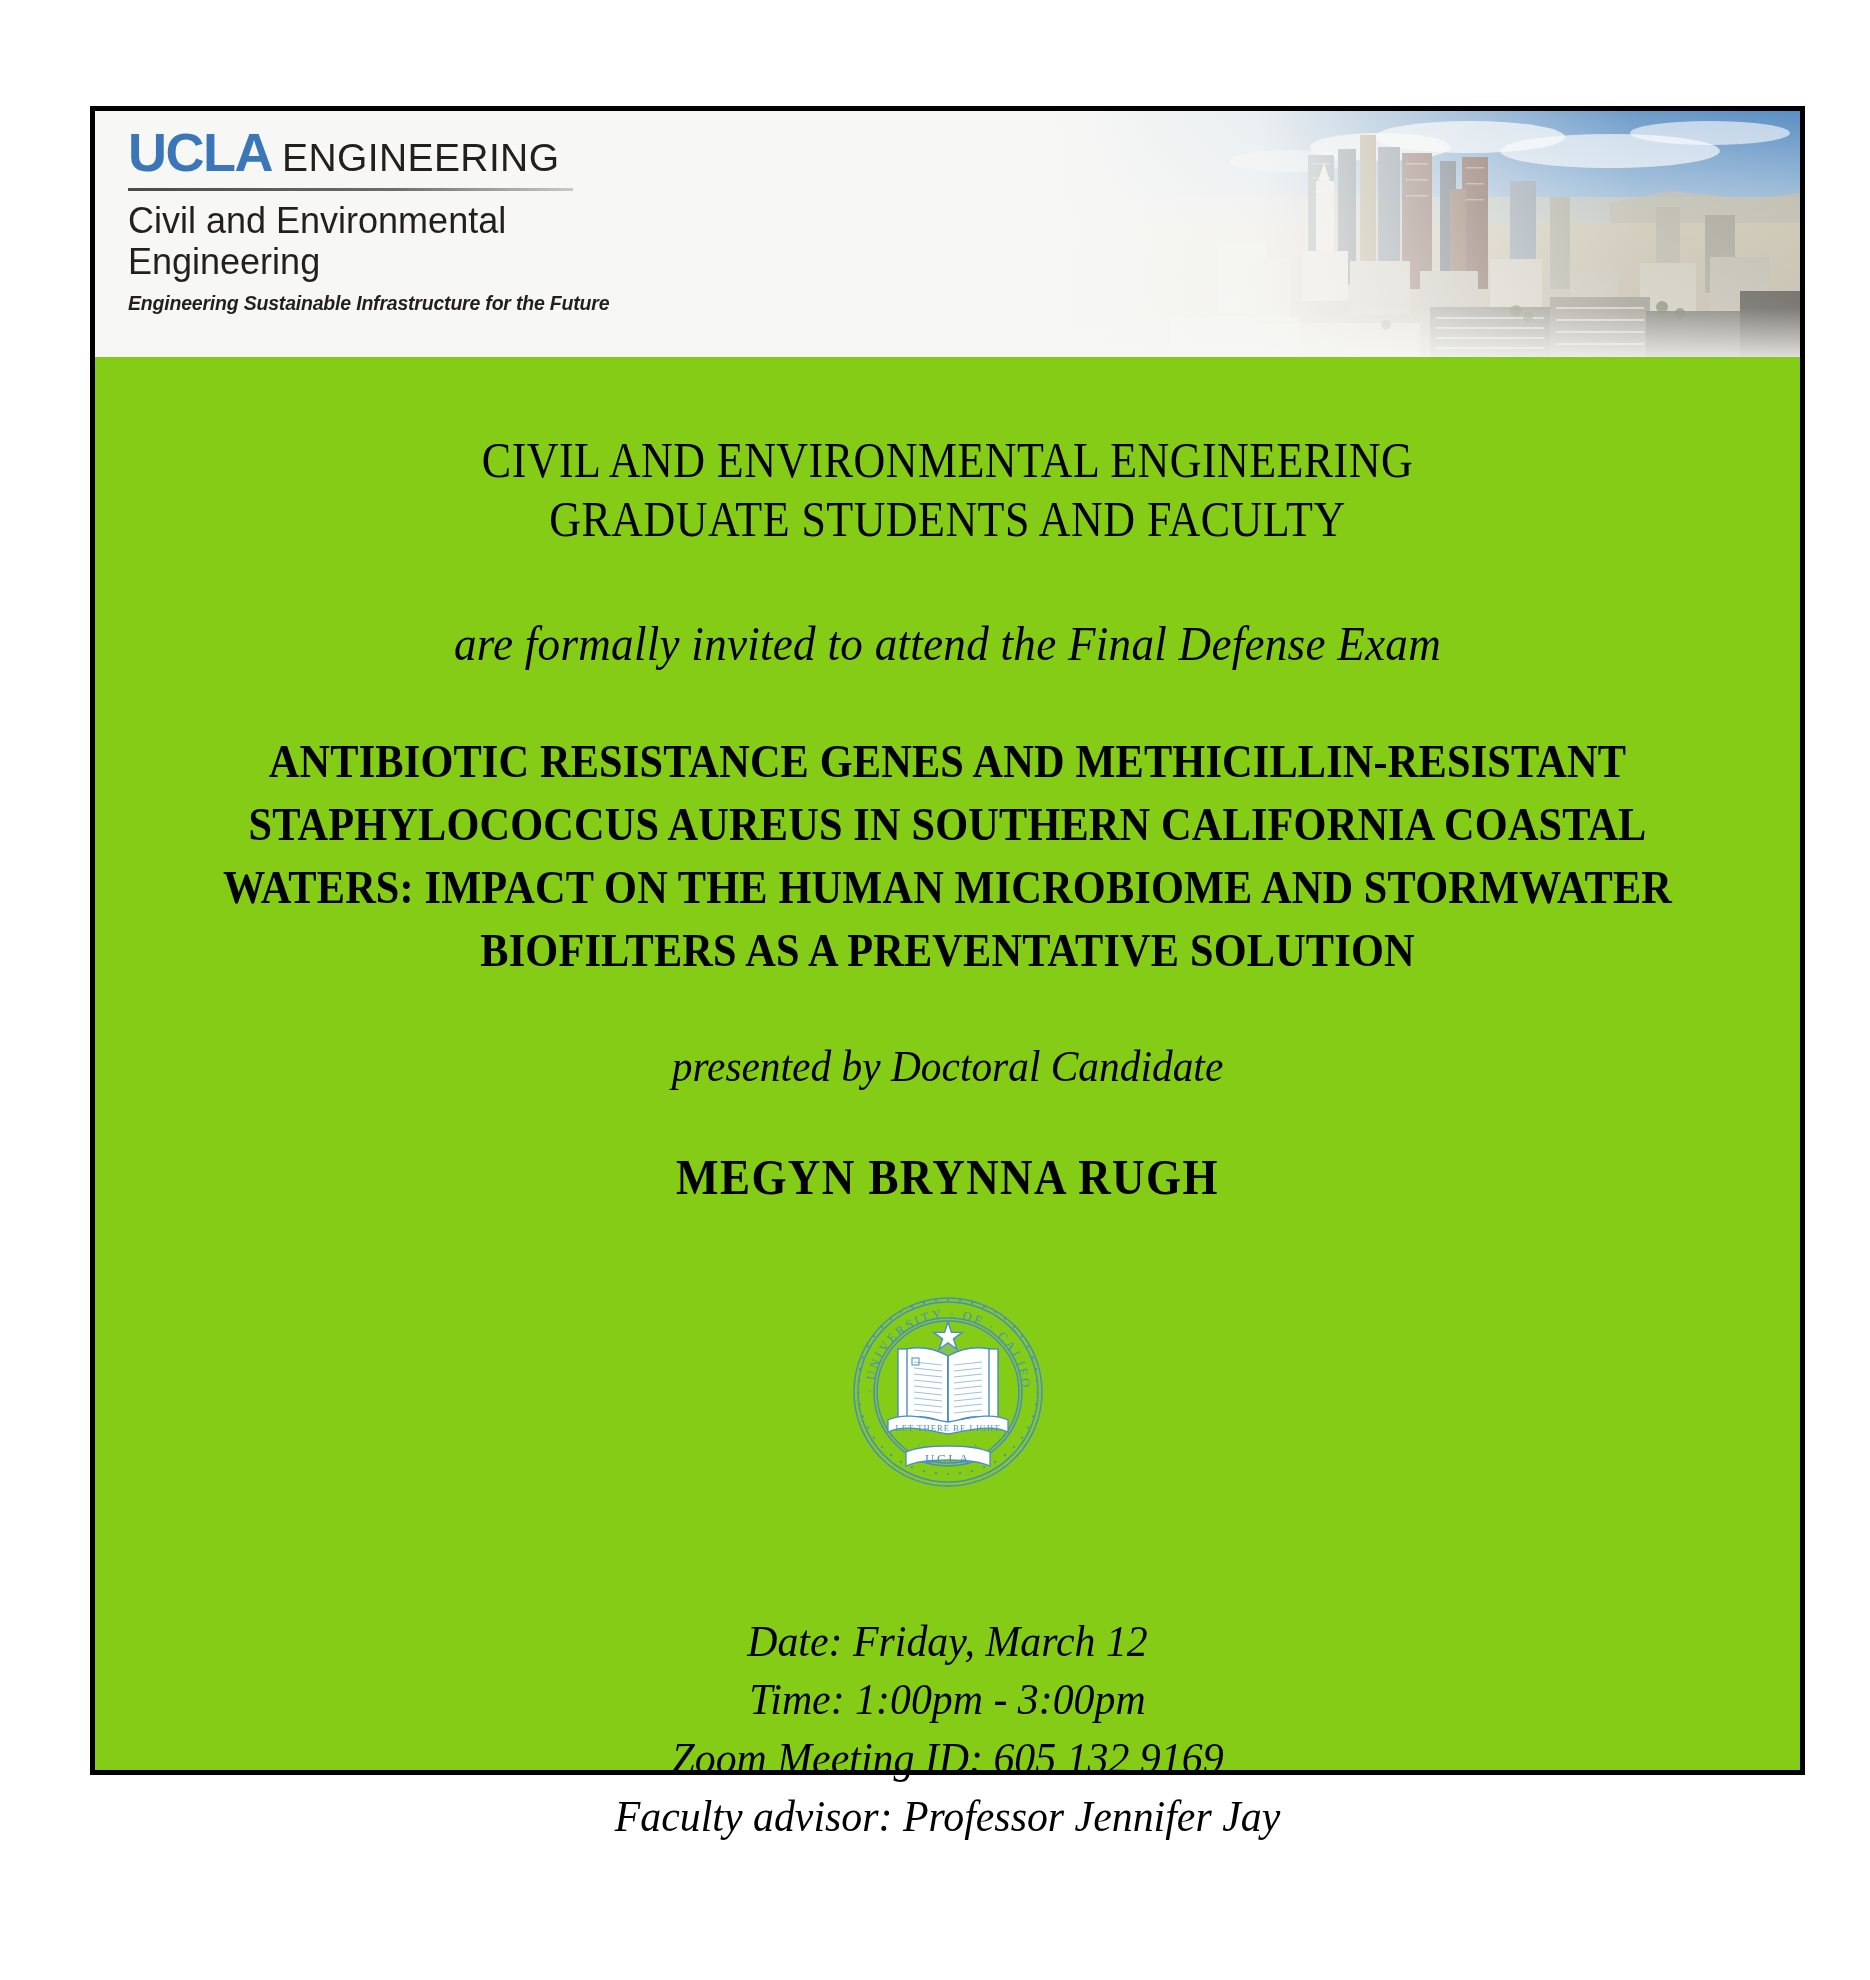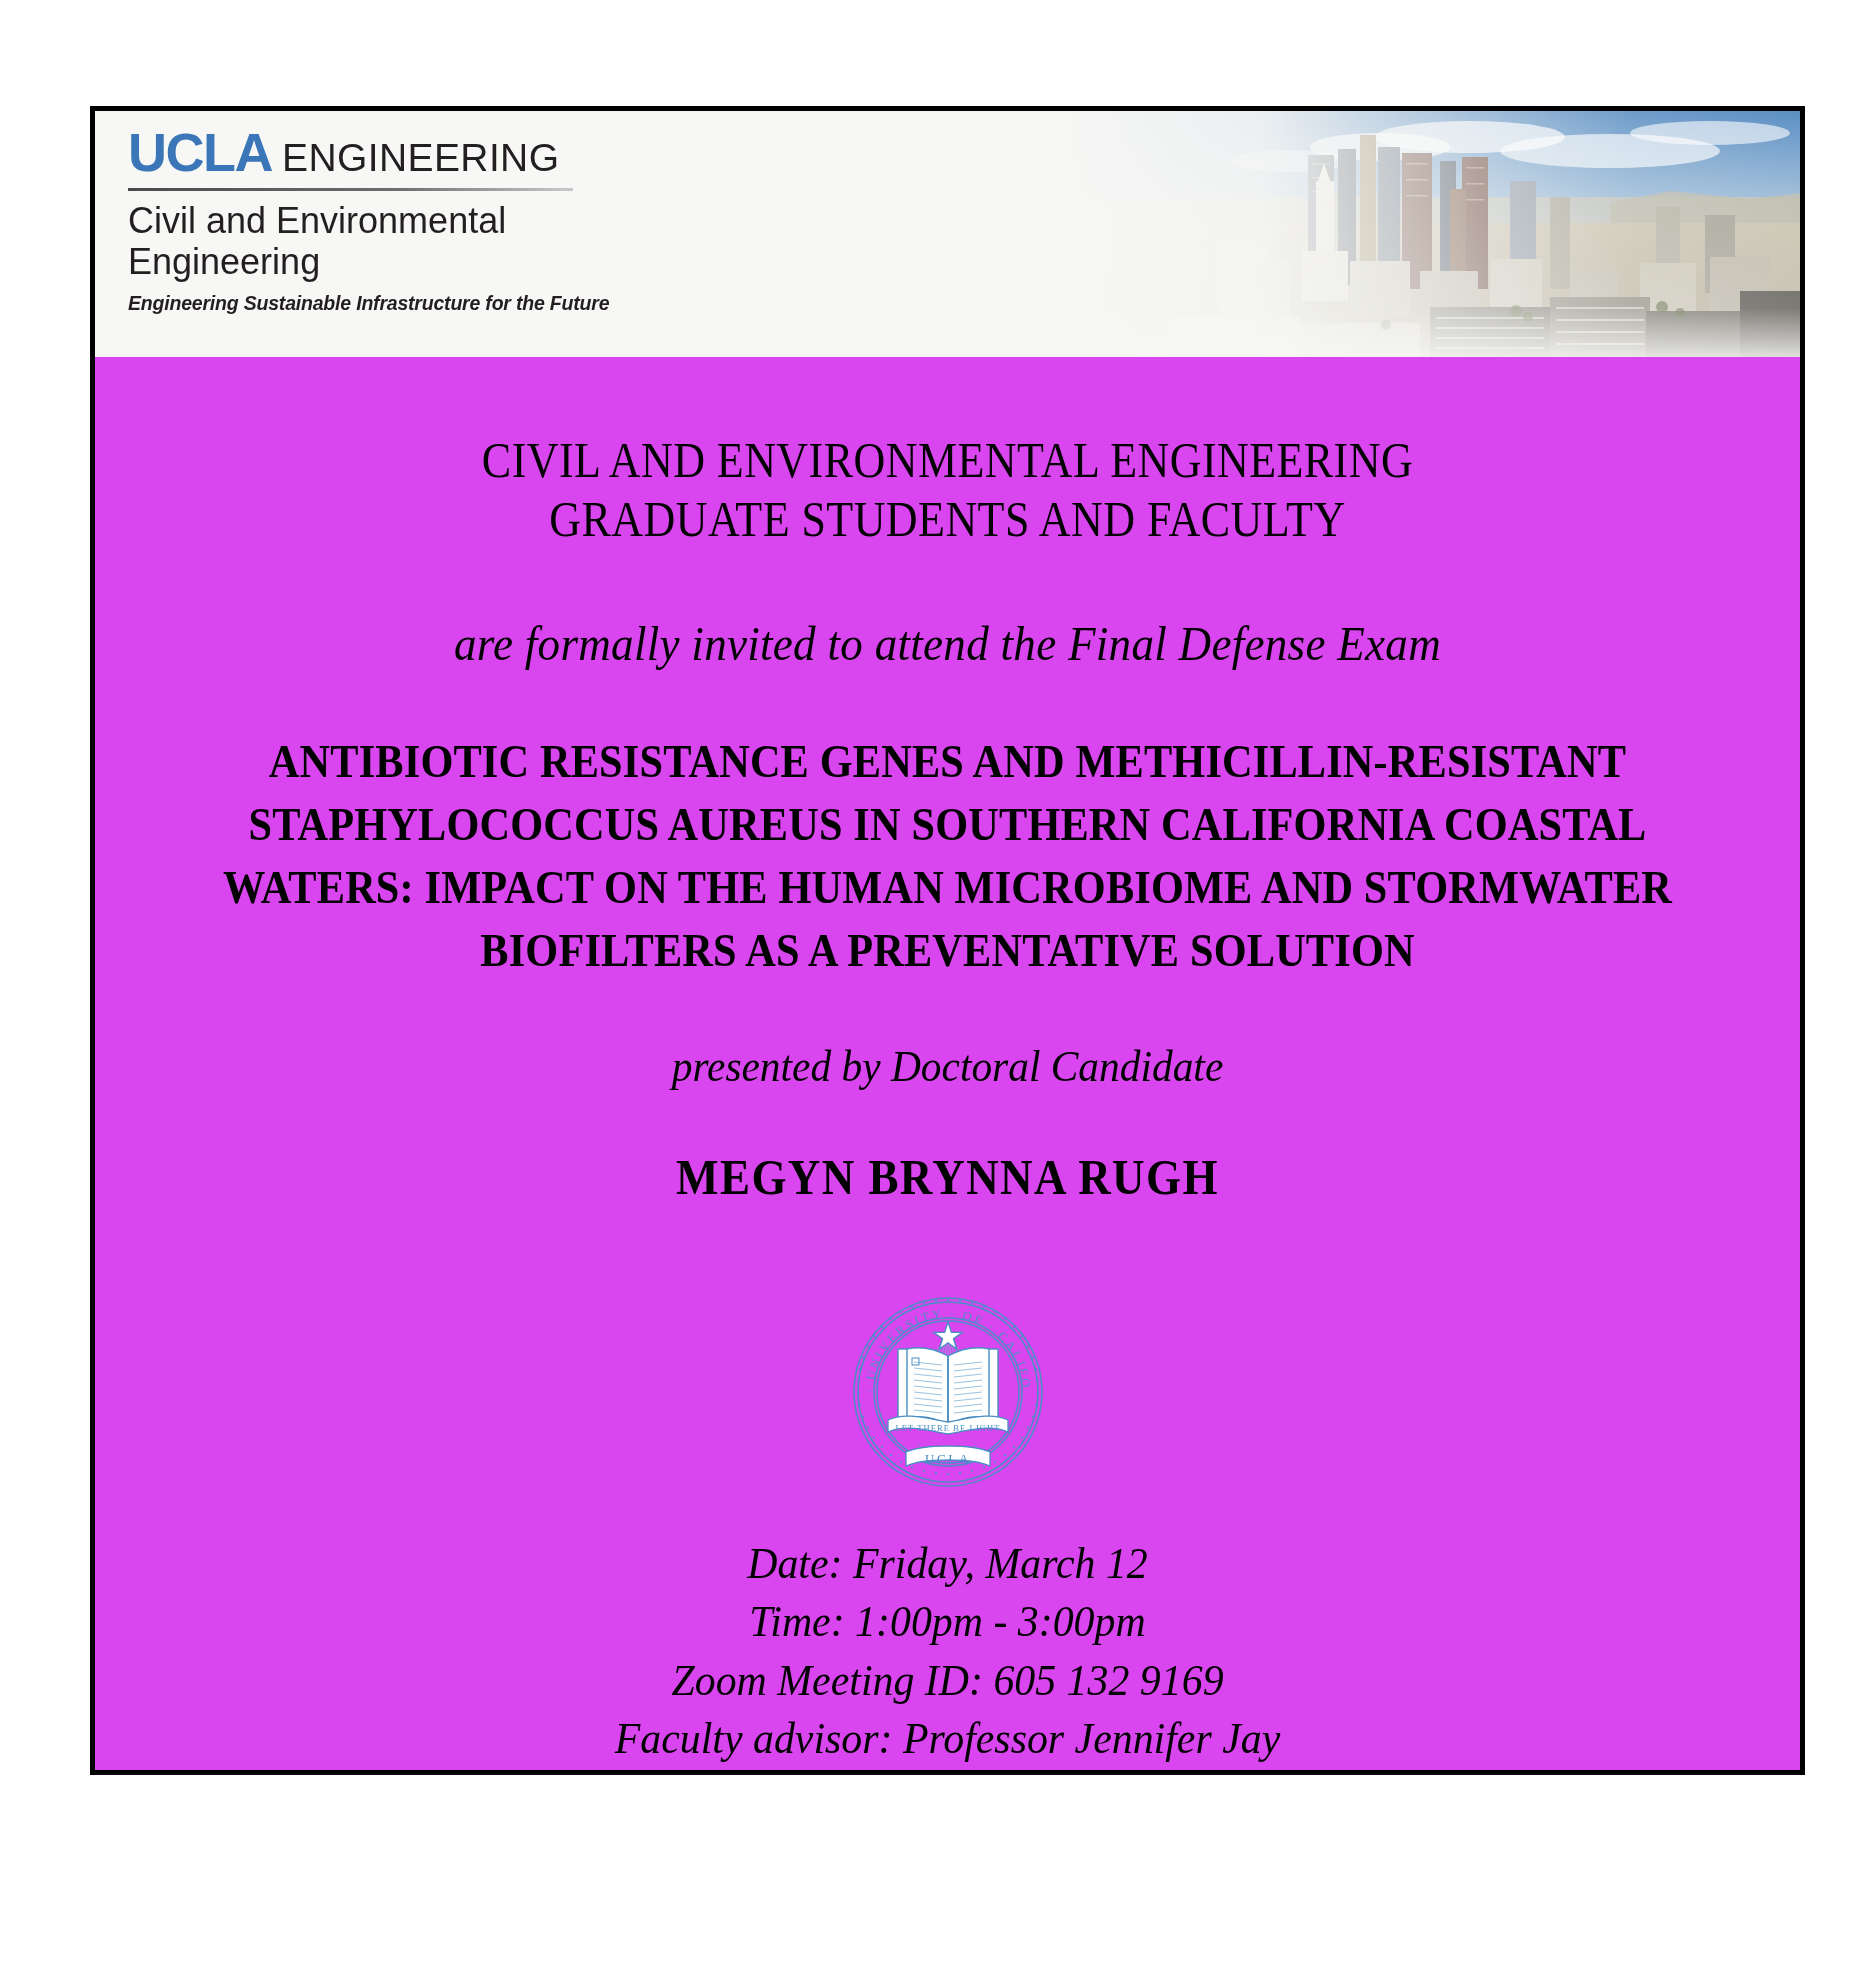--- a/index.html
+++ b/index.html
@@ -16,21 +16,21 @@
 
   
   #flyer-frame {
     position: absolute;
     left: 90px;
     top: 106px;
     width: 1715px;
     height: 1669px;
     border: 5px solid #000000;
     box-sizing: border-box;
-    background: #d946ef;
+    background: #84cc16;
   }
 
   
   #header-band {
     position: relative;
     height: 246px;
     background: #f7f7f5;
     overflow: hidden;
   }
   #skyline {
@@ -162,21 +162,21 @@
 
   
   #seal-wrap {
     margin-top: 86px;
     display: flex;
     justify-content: center;
   }
   #ucla-seal { display: block; width: 200px; height: 200px; }
 
   
-  #details-block { margin-top: 42px; }
+  #details-block { margin-top: 120px; }
   #details-block .detail-line {
     font-family: "Liberation Serif", serif;
     font-style: italic;
     font-size: 45px;
     line-height: 1.3;
     color: #000000;
     white-space: nowrap;
     transform: scaleX(0.93);
     transform-origin: center;
   }

